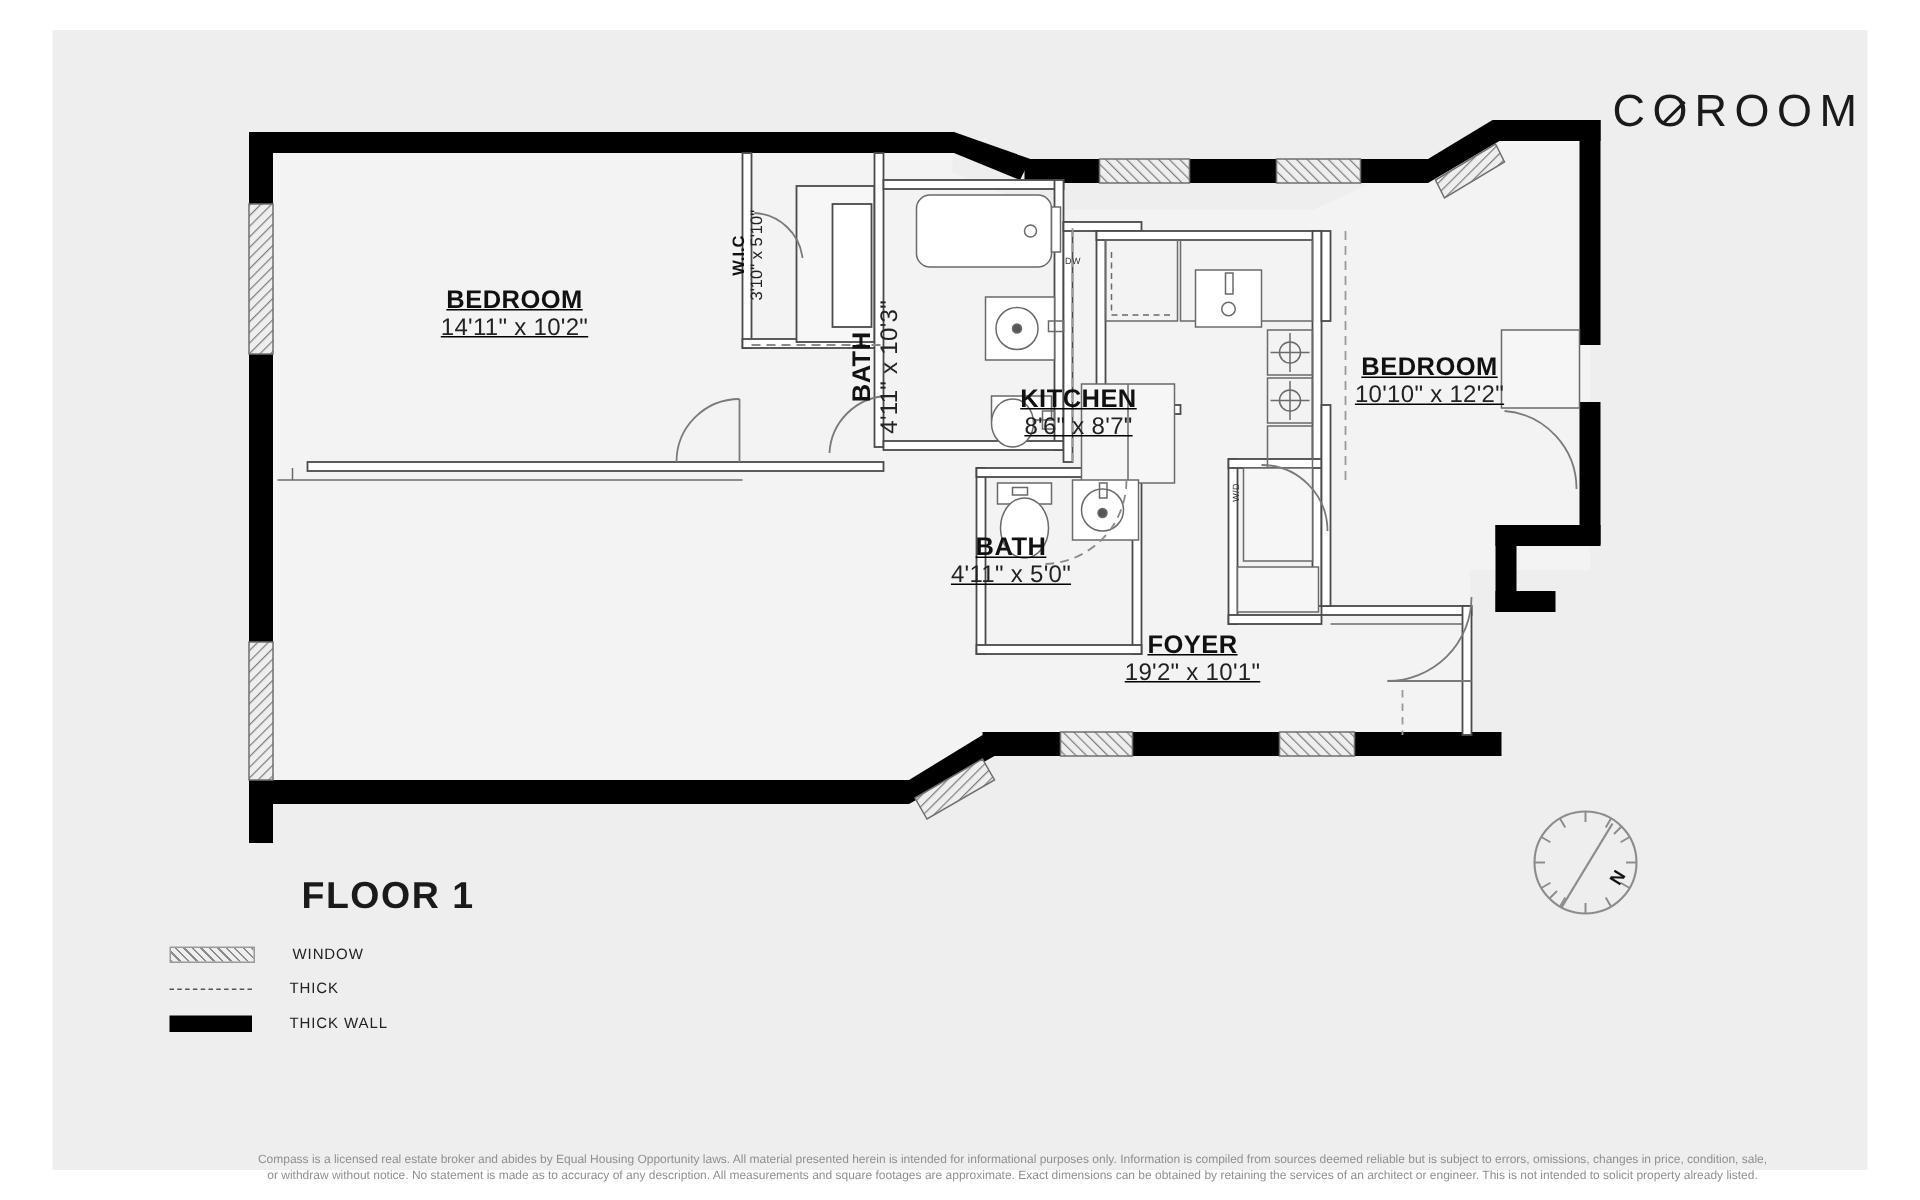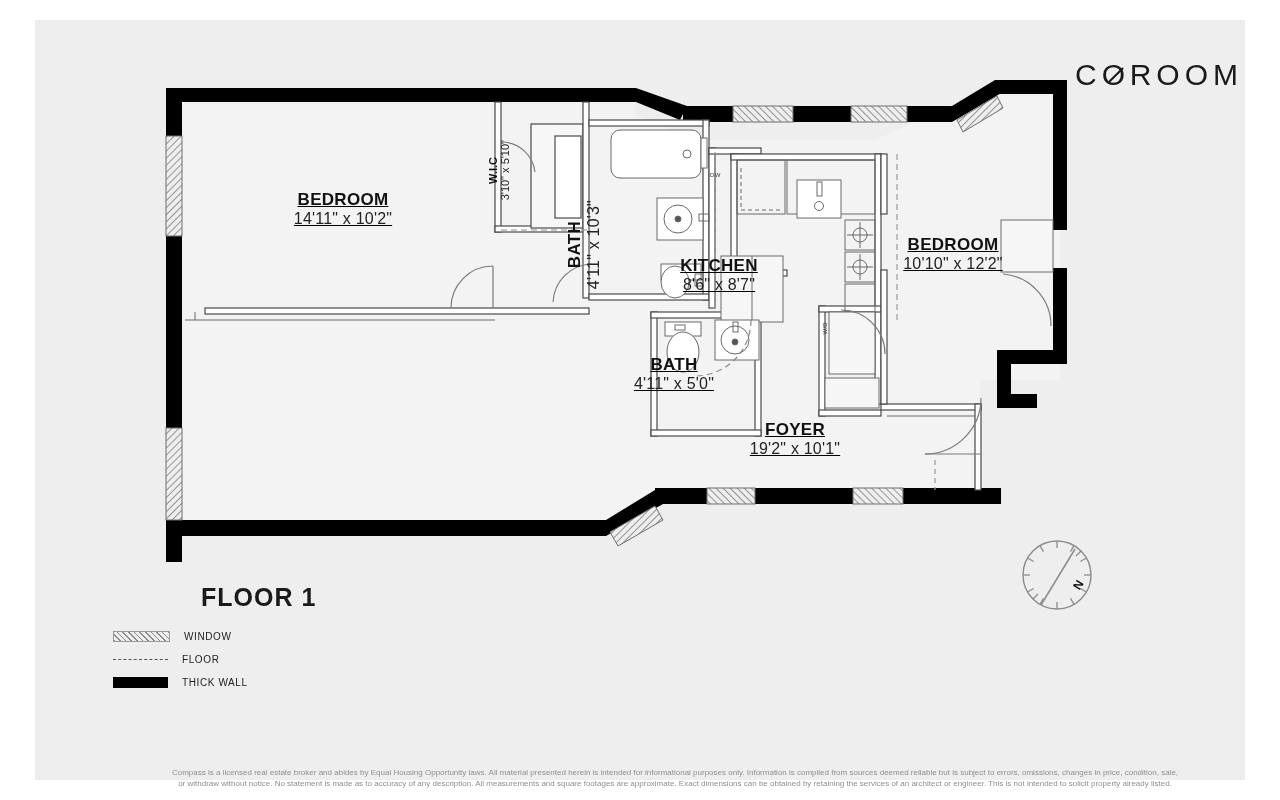--- a/index.html
+++ b/index.html
@@ -48,21 +48,21 @@
   
   .vgroup{position:absolute;display:flex;align-items:center;}
   .vrot{writing-mode:vertical-rl;transform:rotate(180deg);}
   
   #floor-title{
     position:absolute;left:166px;top:563px;
     font-size:25px;color:#1a1a1a;letter-spacing:1px;font-weight:700;
   }
   
   #legend{position:absolute;left:78px;top:605px;}
-  .leg-row{display:flex;align-items:center;height:23px;}
+  .leg-row{display:flex;align-items:center;height:23px;gap:11px;}
   .leg-swatch{width:55px;height:10px;margin-right:14px;flex:0 0 55px;}
   .leg-win{
     background:repeating-linear-gradient(45deg,#8b8b8b 0 1px,#eeeeee 1px 4px);
     border:1px solid #9a9a9a;height:9px;
   }
   .leg-door{border-top:1px dashed #555;height:0;}
   .leg-wall{background:#000;height:11px;}
   .leg-text{font-size:10px;color:#222;letter-spacing:.6px;}
   
   #address{position:absolute;left:1055px;top:643px;transform:translateX(-50%);text-align:center;}
@@ -338,21 +338,21 @@
 
   <div id="floor-title">FLOOR 1</div>
 
   <div id="legend">
     <div class="leg-row">
       <span class="leg-swatch leg-win"></span>
       <span class="leg-text">WINDOW</span>
     </div>
     <div class="leg-row">
       <span class="leg-swatch leg-door"></span>
-      <span class="leg-text">FLOOR</span>
+      <span class="leg-text">THICK</span>
     </div>
     <div class="leg-row">
       <span class="leg-swatch leg-wall"></span>
       <span class="leg-text">THICK WALL</span>
     </div>
   </div>
 
 
   <div id="disclaimer">Compass is a licensed real estate broker and abides by Equal Housing Opportunity laws. All material presented herein is intended for informational purposes only. Information is compiled from sources deemed reliable but is subject to errors, omissions, changes in price, condition, sale, or withdraw without notice. No statement is made as to accuracy of any description. All measurements and square footages are approximate. Exact dimensions can be obtained by retaining the services of an architect or engineer. This is not intended to solicit property already listed.</div>
 

